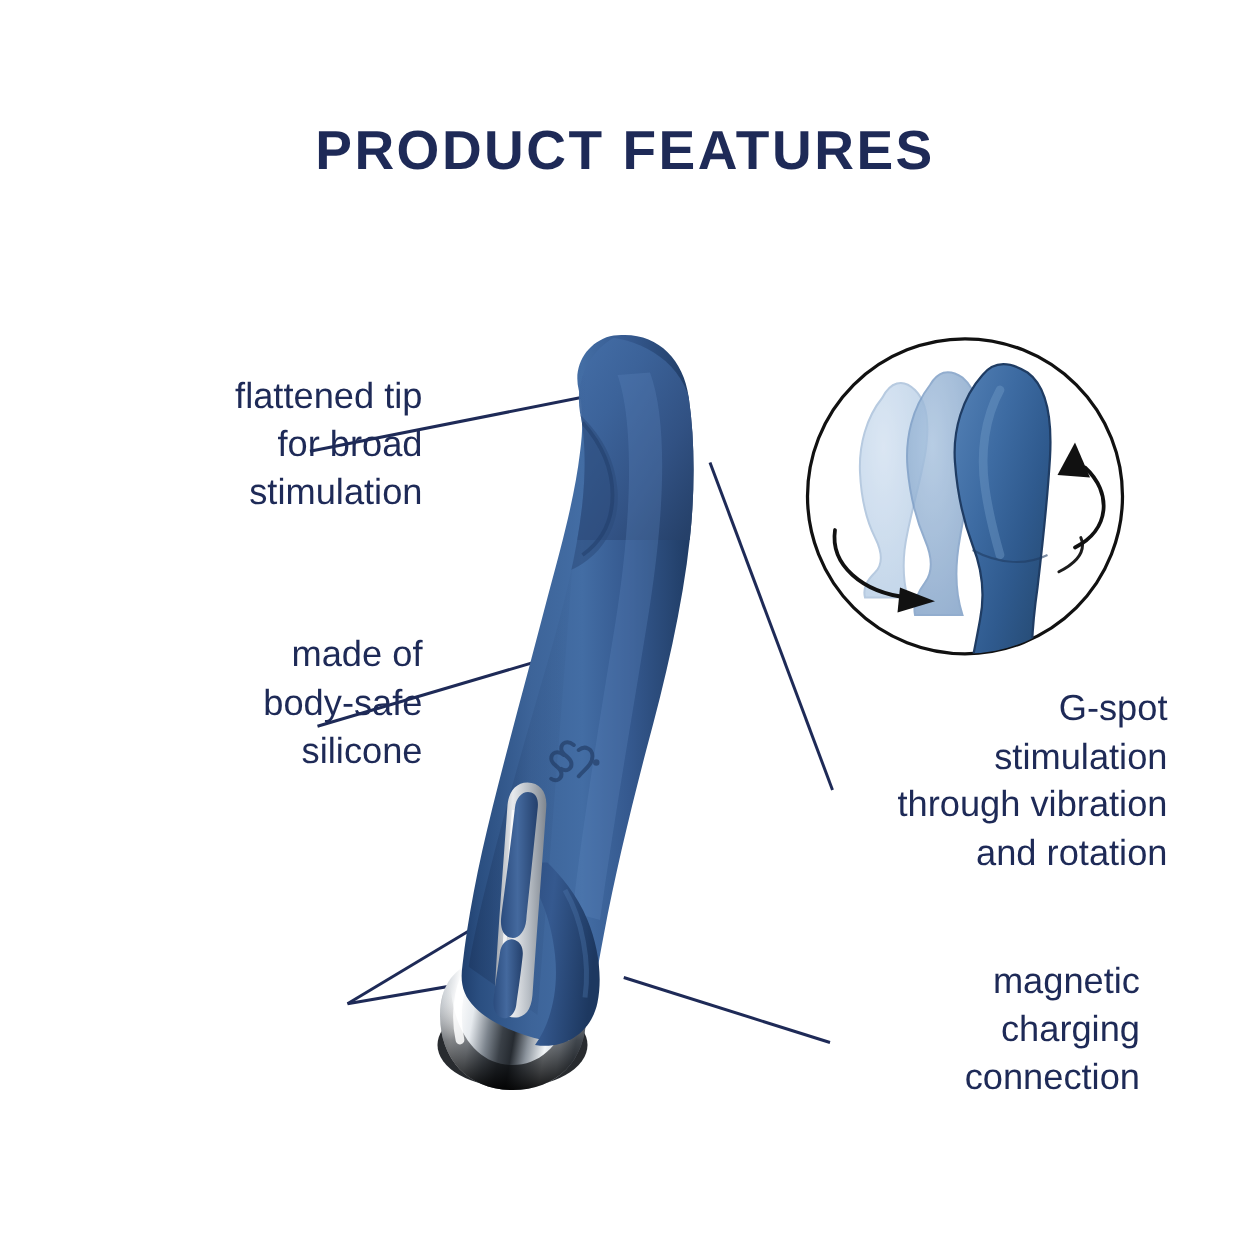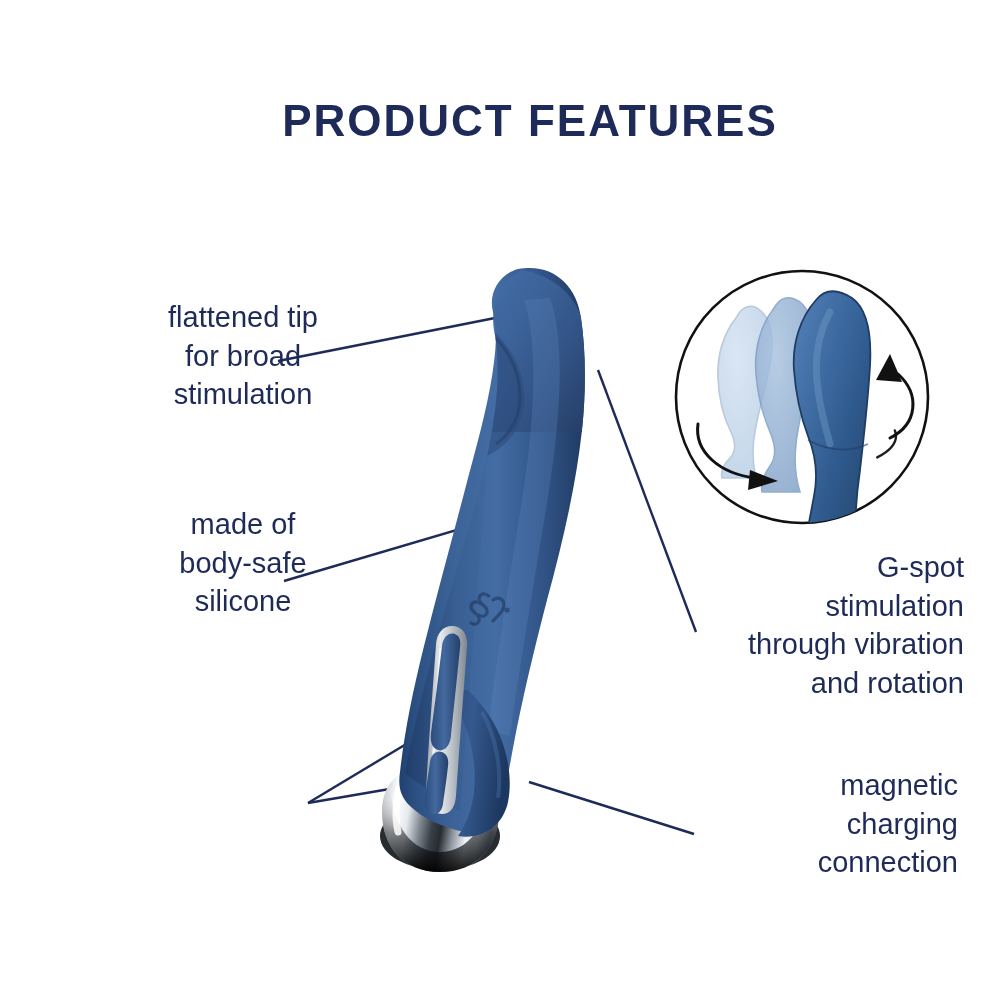--- a/index.html
+++ b/index.html
@@ -10,21 +10,20 @@
   }
   body {
     font-family: "Liberation Sans", sans-serif;
   }
   #page {
     position: relative;
     width: 952px;
     height: 1000px;
     background: #ffffff;
     overflow: hidden;
-    margin-left: 30px;
   }
   #page-title {
     position: absolute;
     top: 96px;
     left: 0;
     width: 1000px;
     text-align: center;
     font-size: 44px;
     font-weight: bold;
     letter-spacing: 2.0px;
@@ -33,28 +32,28 @@
   }
   .callout {
     position: absolute;
     color: #1e2a57;
     font-size: 29px;
     line-height: 1.33;
     font-family: "Liberation Sans", sans-serif;
     font-weight: normal;
     white-space: pre-line;
   }
-  .callout-left  { text-align: center; }
+  .callout-left  { text-align: right; }
   .callout-right { text-align: right; }
 
   #c-flattened { left: 88px;  top: 298px; width: 250px; }
   #c-silicone  { left: 88px;  top: 505px; width: 250px; }
   #c-control   { left: 88px;  top: 726px; width: 270px; }
   #c-gspot     { left: 674px; top: 548px; width: 260px; }
-  #c-magnetic  { left: 688px; top: 766px; width: 240px; }
+  #c-magnetic  { left: 672px; top: 766px; width: 240px; }
 
   #art {
     position: absolute;
     left: 0;
     top: 0;
     width: 1000px;
     height: 1000px;
     pointer-events: none;
   }
   .leader { stroke: #1e2a57; stroke-width: 2.4; fill: none; }

